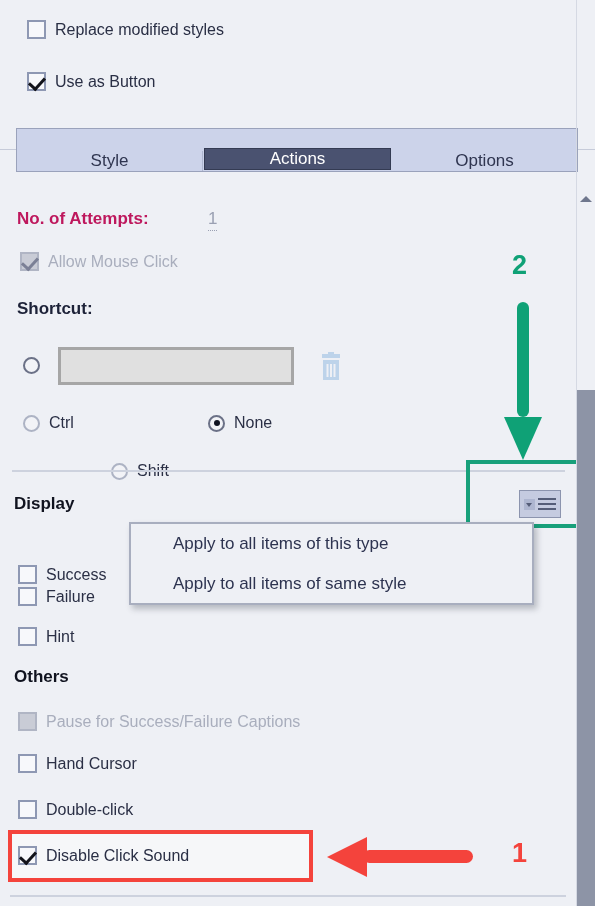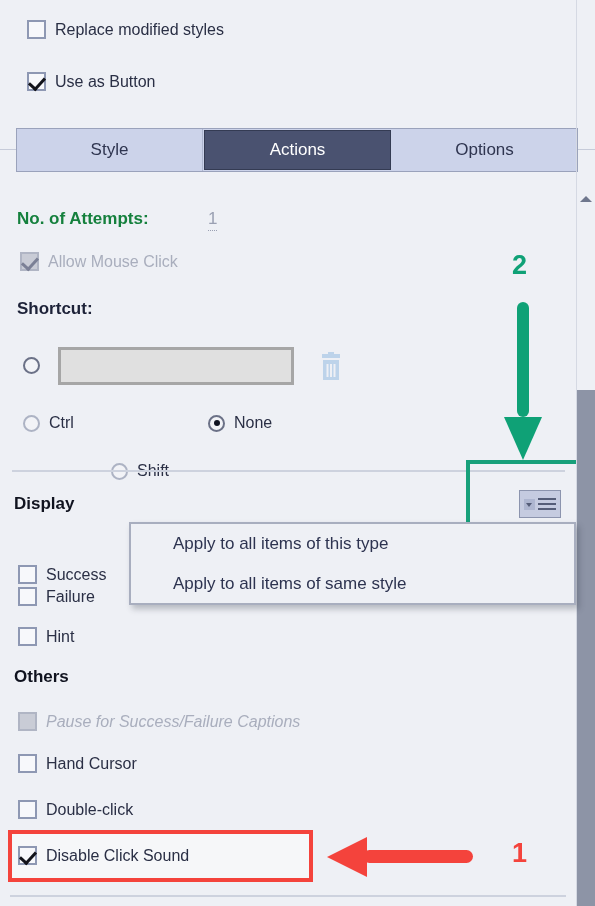--- a/index.html
+++ b/index.html
@@ -66,20 +66,21 @@
   
   .tabbar {
     position: absolute;
     left: 16px;
     top: 128px;
     width: 562px;
     height: 44px;
     display: flex;
     border: 1px solid #9aa2bb;
     background: #ccd3ea;
+    align-items: flex-end;
   }
   .tab {
     flex: 1 1 0;
     display: flex;
     align-items: center;
     justify-content: center;
     font-size: 17px;
     color: #2f3550;
     border-right: 1px solid #aeb6cf;
     background: #ccd3ea;
@@ -109,21 +110,21 @@
     background: #c6cbd9;
   }
 
   
   .attempts-label {
     position: absolute;
     left: 17px;
     top: 209px;
     font-size: 17px;
     font-weight: bold;
-    color: #15803d;
+    color: #be185d;
   }
   .attempts-value {
     position: absolute;
     left: 208px;
     top: 209px;
     font-size: 17px;
     color: #9aa0b2;
     border-bottom: 1px dotted #9aa0b2;
     padding-bottom: 1px;
   }
@@ -241,21 +242,21 @@
     height: 68px;
     border: 4px solid #17a07a;
     pointer-events: none;
   }
 
   
   .ctx-menu {
     position: absolute;
     left: 129px;
     top: 522px;
-    width: 447px;
+    width: 405px;
     height: 83px;
     background: #eef0f5;
     border: 2px solid #a8aebf;
     box-shadow: 3px 4px 6px rgba(40,45,60,0.28);
     z-index: 20;
   }
   .ctx-item {
     height: 40px;
     display: flex;
     align-items: center;
@@ -412,21 +413,21 @@
     <span class="lbl">Hint</span>
   </div>
 
   <div class="ctx-menu">
     <div class="ctx-item">Apply to all items of this type</div>
     <div class="ctx-item">Apply to all items of same style</div>
   </div>
 
   <div class="section-head" style="left:14px; top:667px;">Others</div>
 
-  <div class="row" style="left:18px; top:712px;font-style:italic;">
+  <div class="row" style="left:18px; top:712px;">
     <span class="cb disabled"></span>
     <span class="lbl dim">Pause for Success/Failure Captions</span>
   </div>
   <div class="row" style="left:18px; top:754px;">
     <span class="cb"></span>
     <span class="lbl">Hand Cursor</span>
   </div>
   <div class="row" style="left:18px; top:800px;">
     <span class="cb"></span>
     <span class="lbl">Double-click</span>

